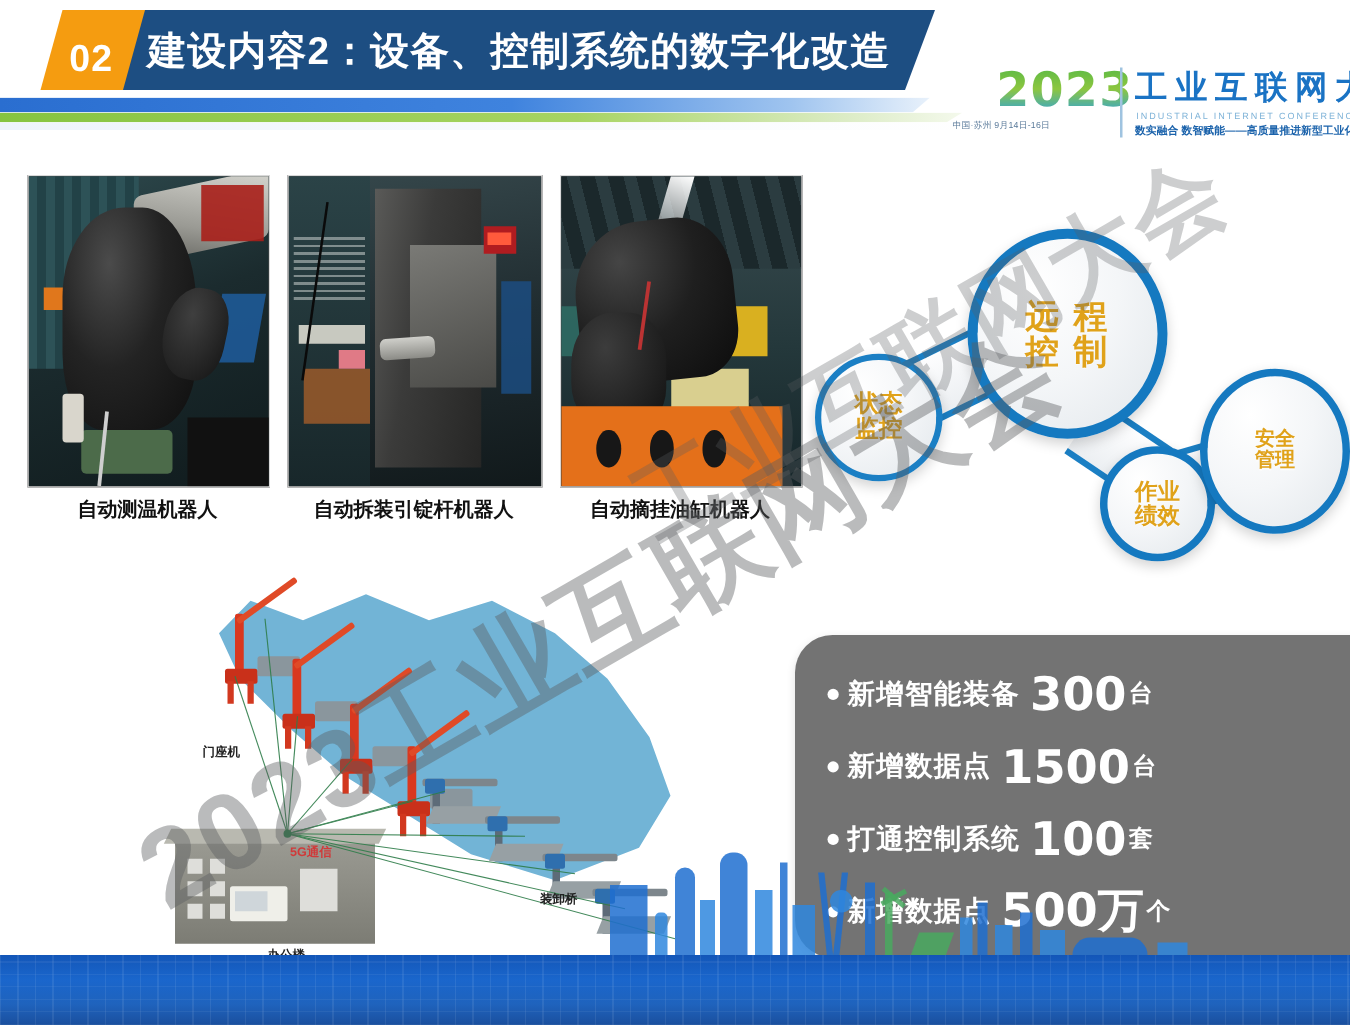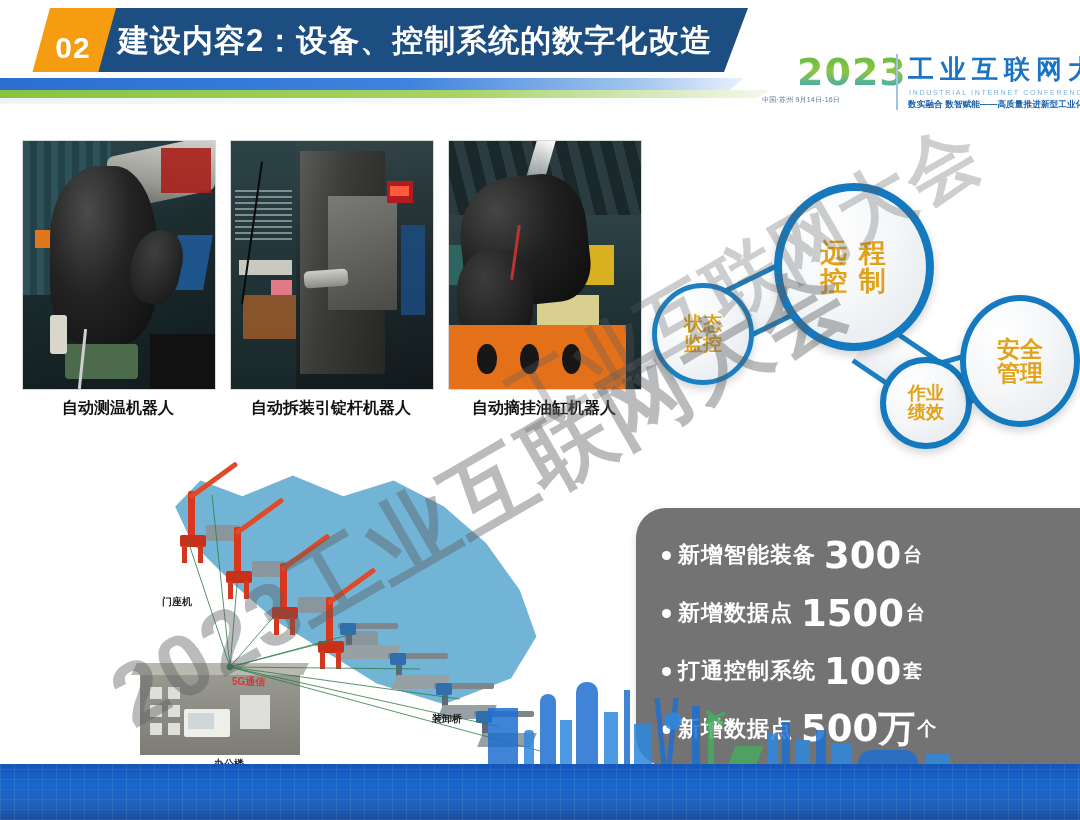--- a/index.html
+++ b/index.html
@@ -166,21 +166,21 @@
     color:#e0a21a;font-weight:bold;text-align:center;line-height:1.05;
     text-shadow:0 1px 1px rgba(255,255,255,.7);
   }
   .n-status{left:22px;top:118px;width:92px;height:92px;border:5px solid #1b7fc4;}
   .n-status span{font-size:19px;}
   .n-remote{left:144px;top:18px;width:144px;height:152px;border:8px solid #1579c0;}
   .n-remote span{font-size:27px;letter-spacing:2px;}
   .n-perf{left:250px;top:192px;width:80px;height:80px;border:6px solid #1579c0;}
   .n-perf span{font-size:18px;}
   .n-safety{left:330px;top:130px;width:108px;height:120px;border:6px solid #1579c0;}
-  .n-safety span{font-size:23px;}
+  .n-safety span{font-size:16px;}
   .link{
     position:absolute;background:linear-gradient(180deg,#fdfdfe 0%,#eceff2 100%);
     border-top:5px solid #1b7fc4;border-bottom:5px solid #1b7fc4;
   }
   .lk1{left:92px;top:128px;width:80px;height:46px;transform:rotate(-26deg);transform-origin:left center;}
   .lk2{left:236px;top:150px;width:70px;height:42px;transform:rotate(34deg);transform-origin:left center;}
   .lk3{left:312px;top:196px;width:44px;height:40px;transform:rotate(-16deg);transform-origin:left center;}
 
   
   .watermark{

